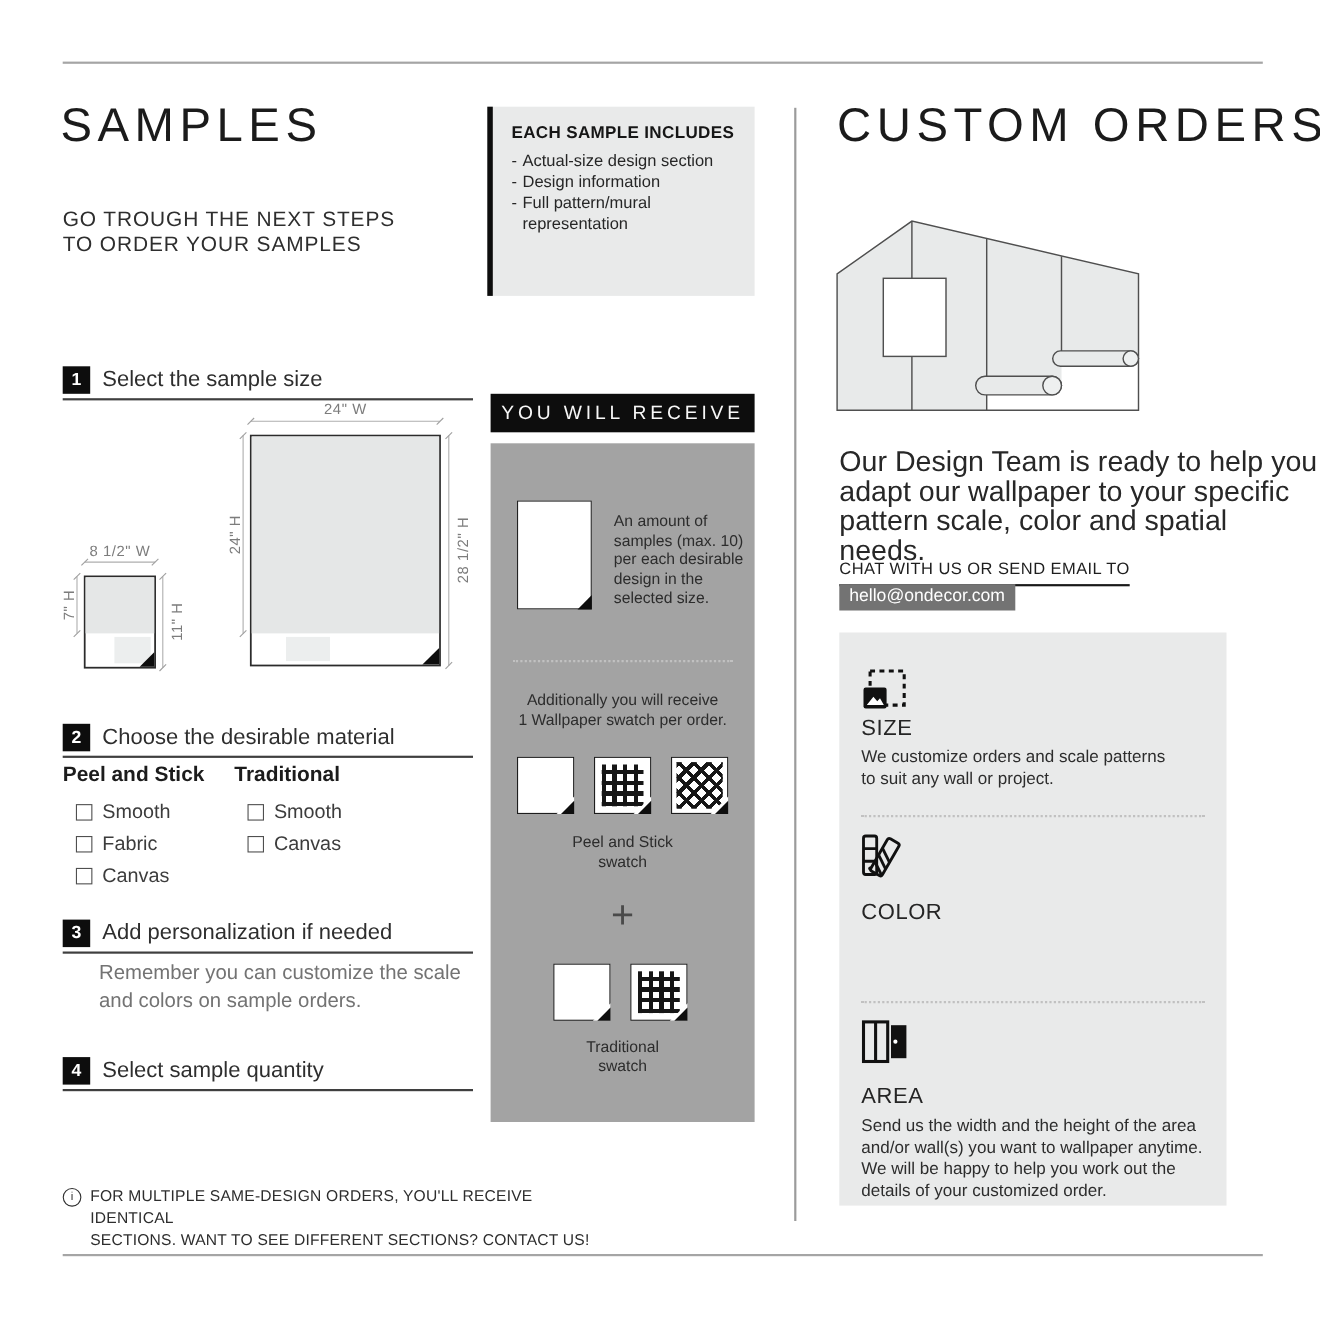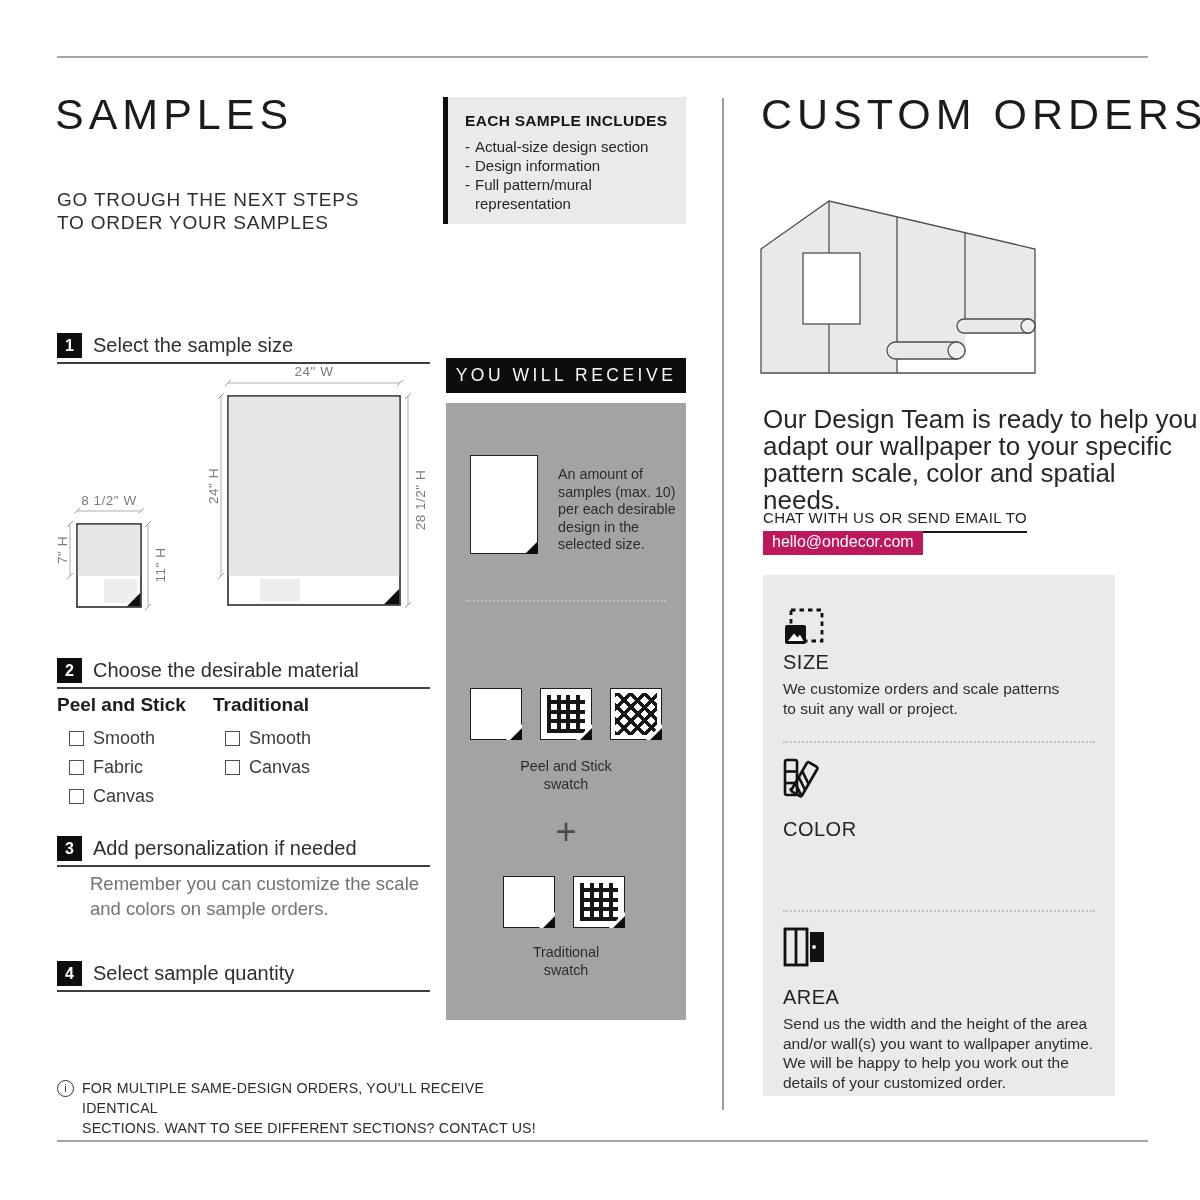--- a/index.html
+++ b/index.html
@@ -27,21 +27,21 @@
   .mat-title{font-size:19px;font-weight:700;color:#1c1c1c;margin-bottom:11px;}
   .opt{display:flex;align-items:center;gap:9px;font-size:18px;color:#3c3c3c;margin-bottom:6px;height:23px;padding-left:12px;}
   .cb{width:13px;height:13px;border:1.5px solid #4f4f4f;background:#fff;flex:0 0 auto;cursor:pointer;}
 
   .body-text{font-size:18.5px;line-height:25px;color:#737373;margin-left:33px;}
 
   .footer-note{display:flex;gap:8px;font-size:14.2px;line-height:20px;letter-spacing:.2px;color:#2d2d2d;}
   .info{width:15px;height:15px;border:1.4px solid #2f2f2f;border-radius:50%;font-size:10.5px;line-height:14px;
         text-align:center;flex:0 0 auto;margin-top:2px;color:#2f2f2f;}
 
-  .includes-box{left:443px;top:97px;width:243px;height:127px;background:#e9eaea;border-left:5px solid #0d0d0d;
+  .includes-box{left:443px;top:97px;width:243px;height:172px;background:#e9eaea;border-left:5px solid #0d0d0d;
         box-sizing:border-box;padding:15px 10px 0 17px;}
   .inc-title{font-size:15.5px;font-weight:700;letter-spacing:.3px;color:#161616;margin-bottom:7px;}
   .inc-item{display:flex;gap:5px;font-size:15px;color:#262626;line-height:19px;}
 
   .receive-header{left:446px;top:358px;width:240px;height:35px;background:#0d0d0d;color:#f7f7f7;
         display:flex;align-items:center;justify-content:center;font-size:17.5px;letter-spacing:3.5px;white-space:nowrap;}
   .receive-panel{left:446px;top:403px;width:240px;height:617px;background:#a3a3a3;}
 
   .sheet{position:absolute;background:#fff;border:1.5px solid #222;}
   .foldw{position:absolute;right:-1px;bottom:-1px;width:0;height:0;border-style:solid;
@@ -56,21 +56,21 @@
   .grid-pat{position:absolute;inset:6px;z-index:1;
      background:repeating-linear-gradient(90deg,#161616 0 4px,transparent 4px 9.7px),
                 repeating-linear-gradient(0deg,#161616 0 4px,transparent 4px 9.7px);}
   .hatch-pat{position:absolute;inset:4px;z-index:1;
      background:repeating-linear-gradient(45deg,#161616 0 3.5px,transparent 3.5px 9.7px),
                 repeating-linear-gradient(135deg,#161616 0 3.5px,transparent 3.5px 9.7px);}
   .plus{font-size:36px;font-weight:300;color:#4a4a4a;line-height:36px;}
 
   .custom-intro{font-size:26px;line-height:27px;color:#272727;}
   .chat-label{font-size:15px;letter-spacing:.4px;color:#1e1e1e;border-bottom:2px solid #191919;padding-bottom:5px;white-space:nowrap;}
-  .email{background:#be185d;color:#ffffff;font-size:16px;padding:2px 9px 4px;cursor:pointer;}
+  .email{background:#737373;color:#ffffff;font-size:16px;padding:2px 9px 4px;cursor:pointer;}
 
   .features-panel{left:763px;top:575px;width:352px;height:521px;background:#e9eaea;}
   .feat-label{font-size:20px;letter-spacing:.5px;color:#252525;}
   .feat-text{font-size:15.5px;line-height:19.5px;color:#2d2d2d;}
 </style>
 </head>
 <body>
 
 <div id="page">
 
@@ -200,20 +200,22 @@
       <span class="fold"></span>
     </div>
     <div class="abs mid-text pre" style="left:112px;top:63px;width:124px">An amount of
 samples (max. 10)
 per each desirable
 design in the
 selected size.</div>
 
     <div class="abs dotted" style="left:20px;top:197px;width:200px"></div>
 
+    <div class="abs mid-text pre" style="left:0;top:225px;width:240px;text-align:center;line-height:18px">Additionally you will receive
+1 Wallpaper swatch per order.</div>
 
     <div class="abs" style="left:24px;top:285px;display:flex;gap:18px">
       <div class="swatch">
         <span class="foldw"></span>
           <span class="fold"></span>
       </div>
       <div class="swatch">
         <span class="grid-pat"></span>
         <span class="foldw"></span>
           <span class="fold"></span>

